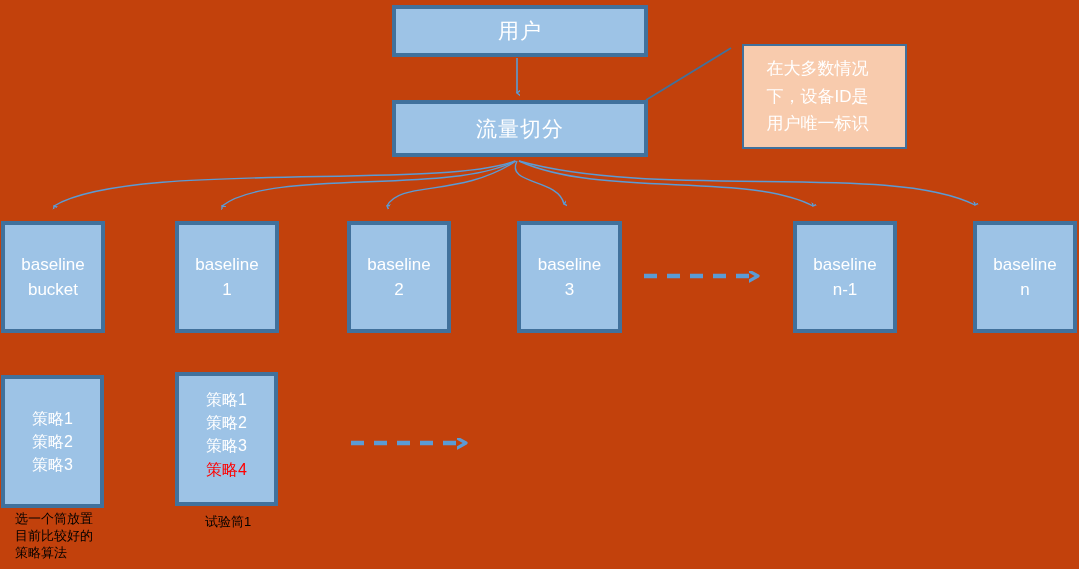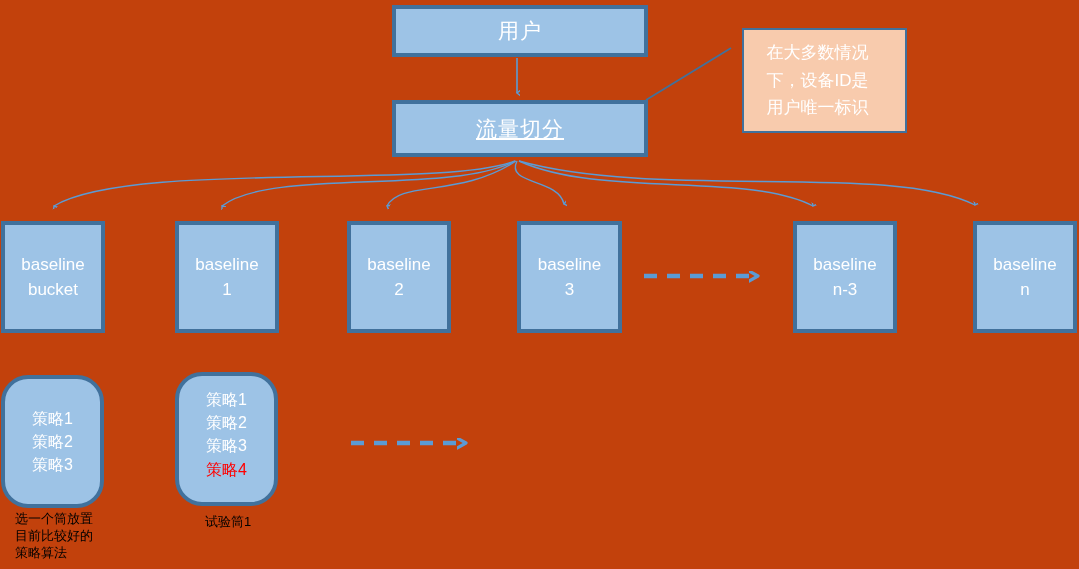--- a/index.html
+++ b/index.html
@@ -17,31 +17,32 @@
     background:#9DC3E6;
     border:4px solid #41719C;
     color:#ffffff;
     display:flex;
     align-items:center;
     justify-content:center;
     text-align:center;
   }
   .big-node{font-size:21px;letter-spacing:1px;}
   .baseline-node{flex-direction:column;font-size:17px;line-height:1.5;justify-content:center;}
-  .strategy-node{flex-direction:column;font-size:16px;line-height:1.45;border-radius:27px;}
+  .strategy-node{flex-direction:column;font-size:16px;line-height:1.45;}
   .strategy-node.top-align{justify-content:flex-start;padding-top:12px;}
   .callout{
     position:absolute;
     box-sizing:border-box;
     background:#F8CBAD;
     border:2px solid #41719C;
     color:#ffffff;
     display:flex;
     align-items:center;
     justify-content:center;
+    margin-top:16px;
   }
   .callout-text{
     width:116px;
     font-size:17px;
     line-height:1.62;
     text-align:left;
   }
   .red-item{color:#FF0000;font-weight:normal;}
   .note-label{
     position:absolute;
@@ -89,21 +90,21 @@
 
     <g>
       <path d="M351,443 L466,443" fill="none" stroke="#5B9BD5" stroke-width="4.5" stroke-dasharray="13 10" marker-end="url(#dashhead)"></path>
     </g>
   </svg>
 
   <div class="node big-node" style="left:392px;top:5px;width:256px;height:52px;">
     <span>用户</span>
   </div>
 
-  <div class="node big-node" style="left:392px;top:100px;width:256px;height:57px;text-decoration:underline;">
+  <div class="node big-node" style="left:392px;top:100px;width:256px;height:57px;">
     <span>流量切分</span>
   </div>
 
   <div class="callout" style="left:742px;top:28px;width:165px;height:105px;">
     <div class="callout-text">在大多数情况下，设备ID是用户唯一标识</div>
   </div>
 
   <div class="node baseline-node" style="left:1px;top:221px;width:104px;height:112px;">
     <span>baseline</span>
     <span>bucket</span>
@@ -115,21 +116,21 @@
   <div class="node baseline-node" style="left:347px;top:221px;width:104px;height:112px;">
     <span>baseline</span>
     <span>2</span>
   </div>
   <div class="node baseline-node" style="left:517px;top:221px;width:105px;height:112px;">
     <span>baseline</span>
     <span>3</span>
   </div>
   <div class="node baseline-node" style="left:793px;top:221px;width:104px;height:112px;">
     <span>baseline</span>
-    <span>n-3</span>
+    <span>n-1</span>
   </div>
   <div class="node baseline-node" style="left:973px;top:221px;width:104px;height:112px;">
     <span>baseline</span>
     <span>n</span>
   </div>
 
   <div class="node strategy-node" style="left:1px;top:375px;width:103px;height:133px;">
     <span>策略1</span>
     <span>策略2</span>
     <span>策略3</span>

